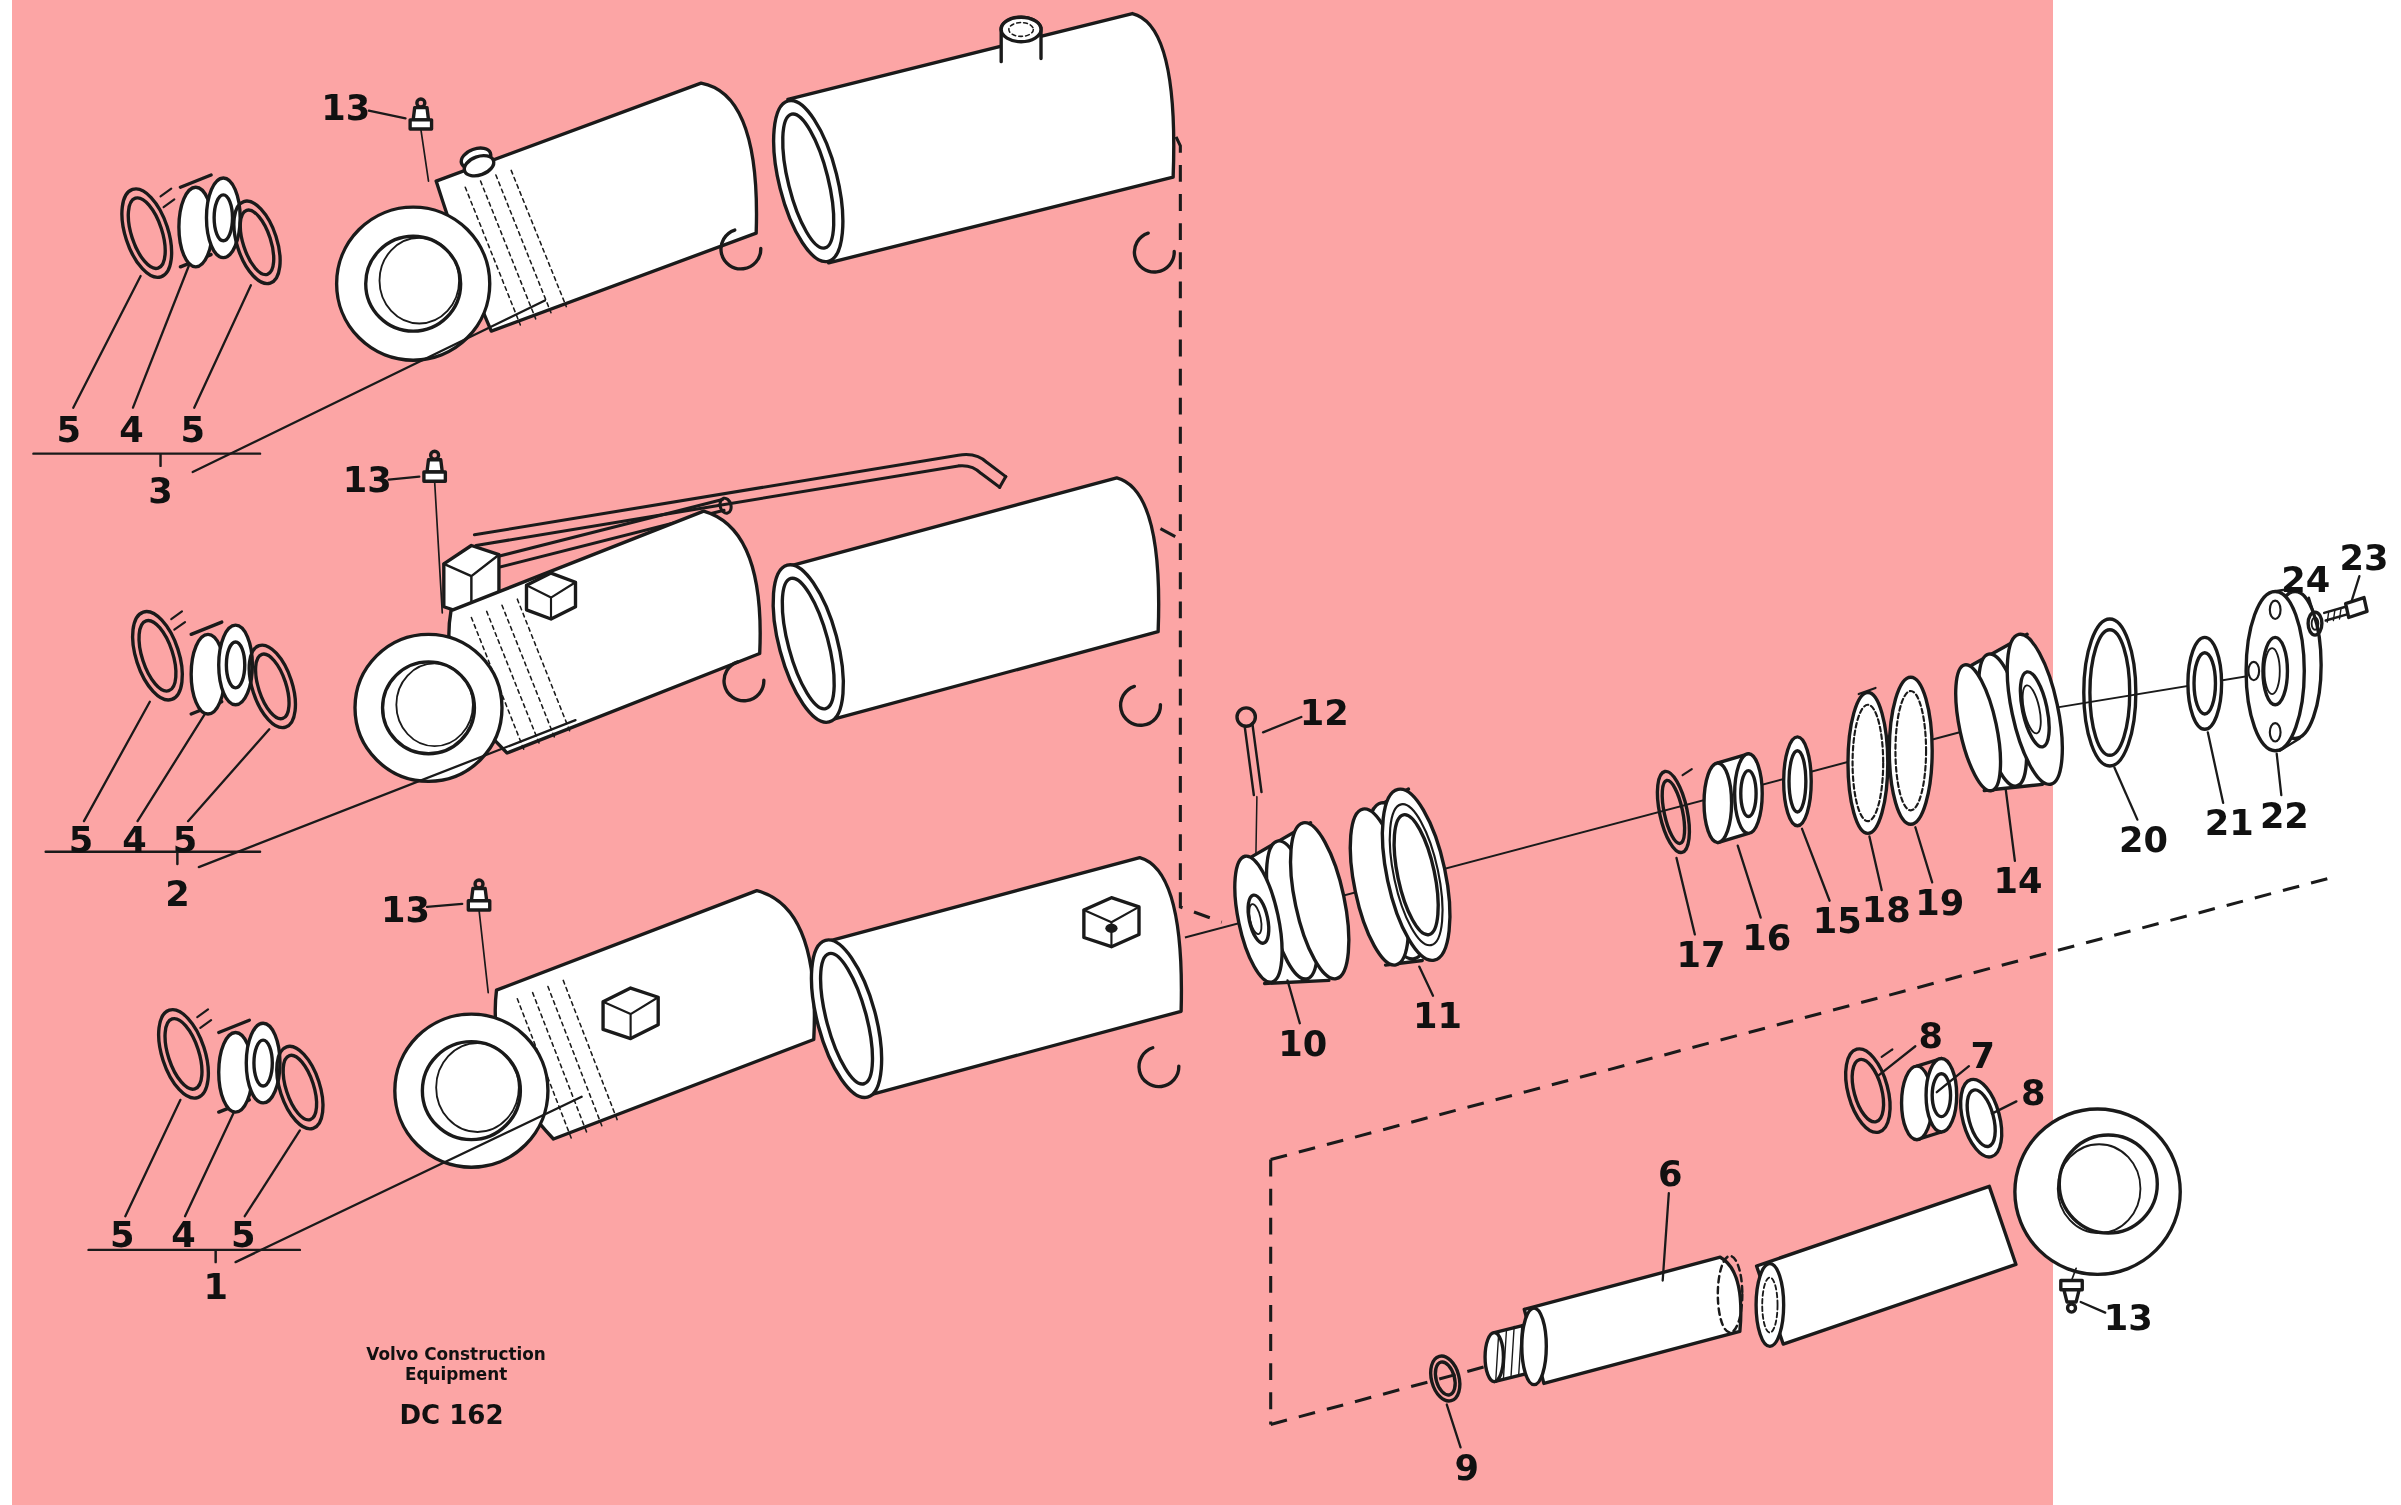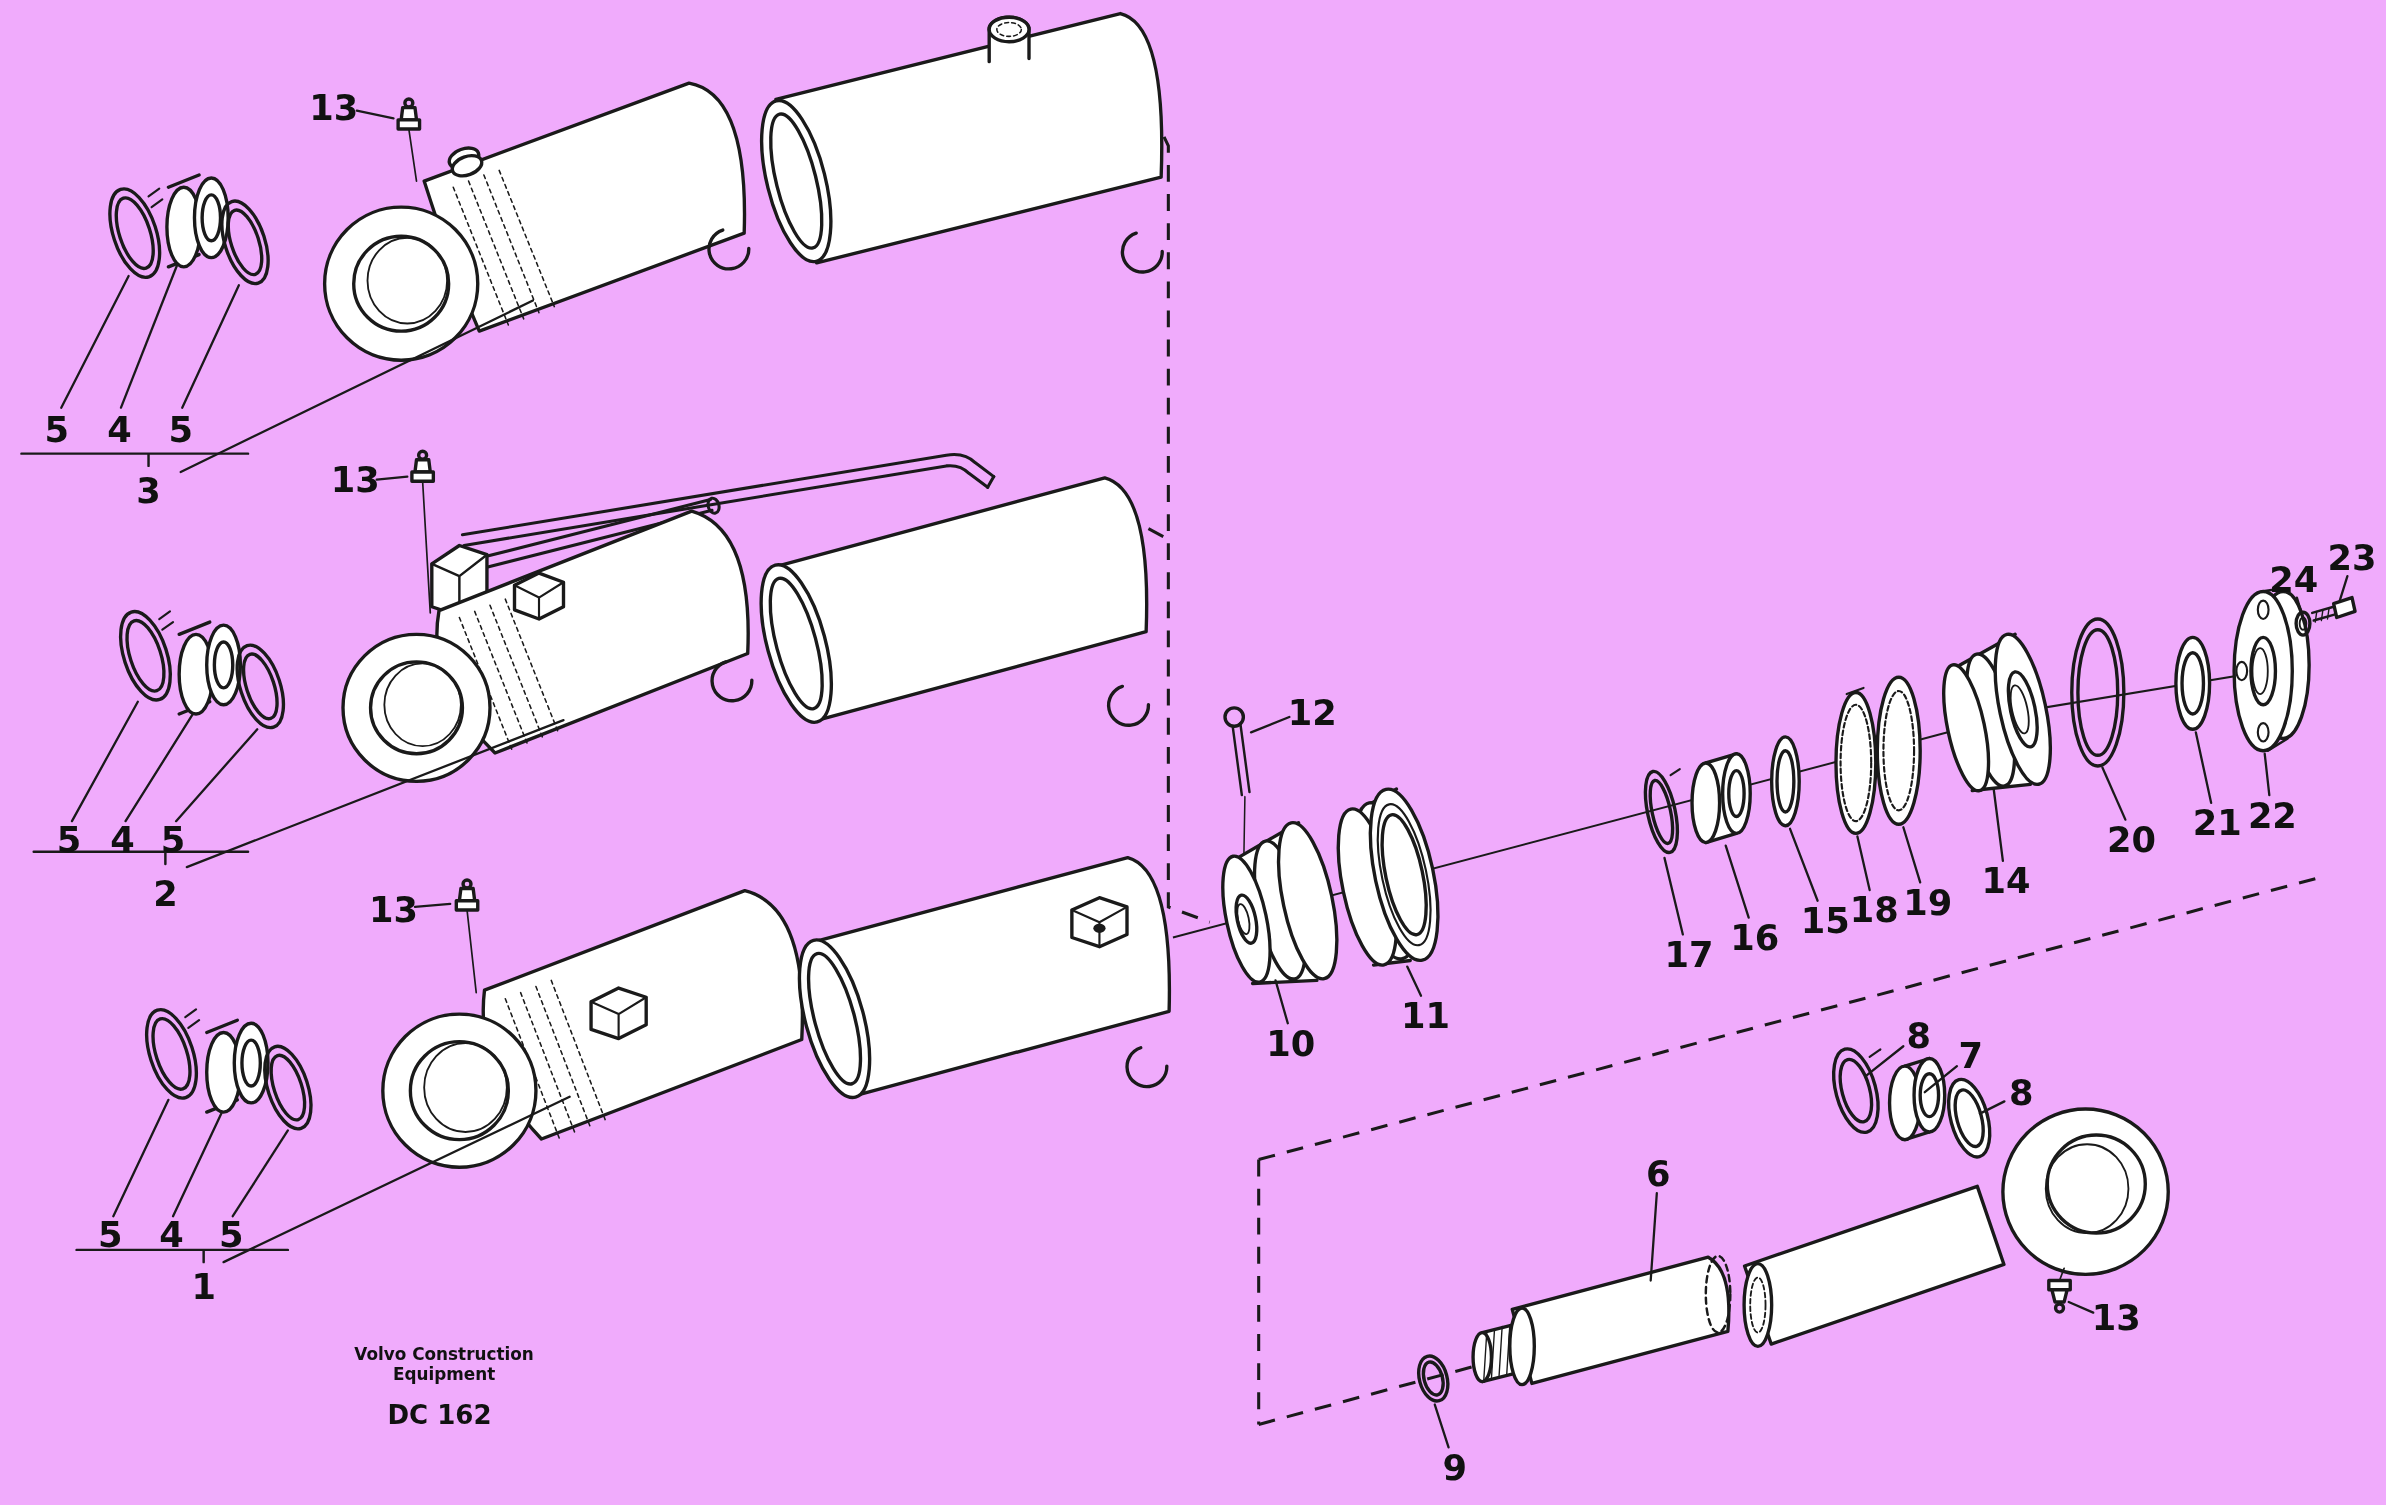--- a/index.html
+++ b/index.html
@@ -8,23 +8,24 @@
     background: #ffffff;
   }
   body {
     width: 2401px;
     height: 1506px;
     font-family: "DejaVu Sans", sans-serif;
     overflow: hidden;
   }
   .page {
     position: relative;
-    width: 2386px;
+    width: 2041px;
     height: 1506px;
-    background: #f0abfc;
+    background: #fca5a5;
+    margin-left: 12px;
   }
   svg.diagram {
     display: block;
     width: 2401px;
     height: 1506px;
   }
   .callout {
     font-family: "DejaVu Sans", sans-serif;
     font-weight: bold;
     font-size: 23px;

